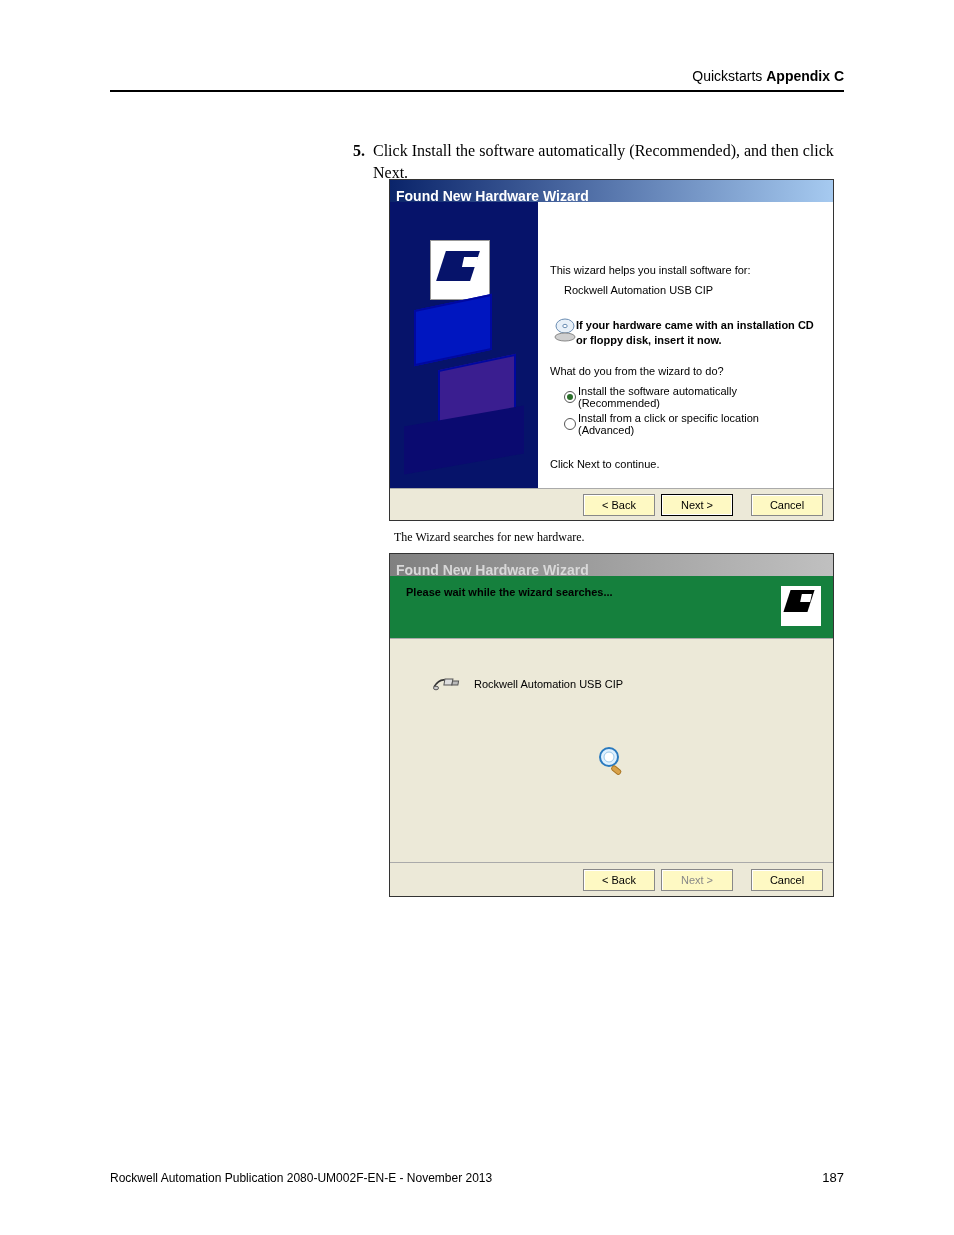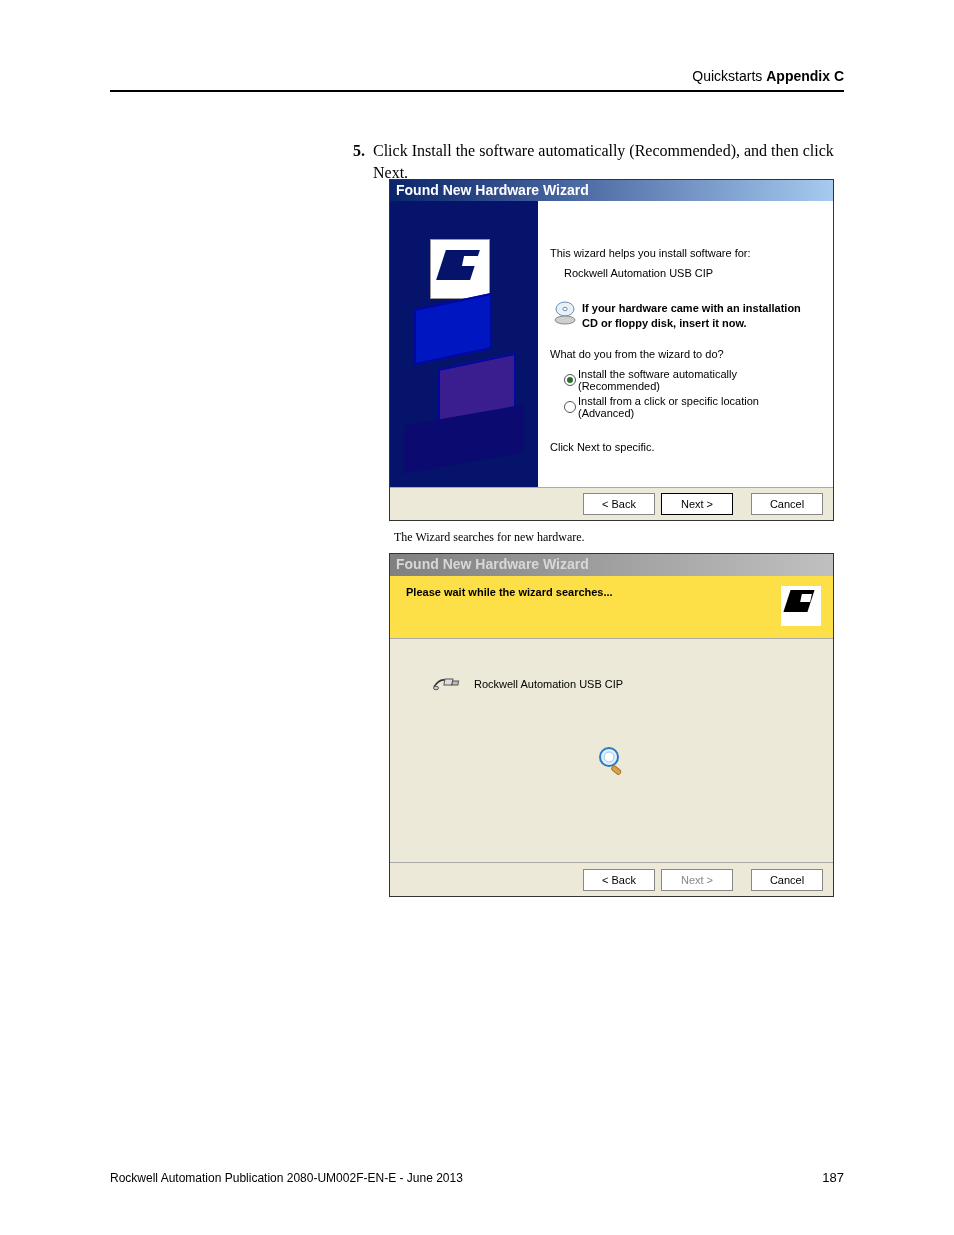--- a/index.html
+++ b/index.html
@@ -60,31 +60,32 @@
     background: #ece9d8;
     display: flex;
     flex-direction: column;
   }
   .dlg-title {
     height: 22px;
     background: linear-gradient(to right, #0a246a, #a6caf0);
     color: #fff;
     font-weight: 700;
     font-size: 14px;
-    padding: 2px 6px;
+    padding: 8px 6px;
     font-family: Tahoma, Arial, sans-serif;
   }
   .dlg-title.inactive {
     background: linear-gradient(to right, #808080, #c0c0c0);
     color: #d8d8d8;
   }
   .dlg1-main {
     flex: 1;
     display: flex;
     background: #fff;
+    align-items: flex-end;
   }
   .dlg1-left {
     width: 148px;
     background: #06136a;
     position: relative;
     overflow: hidden;
   }
   .dlg1-graphic {
     position: relative;
     width: 148px;
@@ -140,21 +141,20 @@
     flex: 1;
     padding: 46px 16px 10px 12px;
     font-family: Tahoma, Arial, sans-serif;
     font-size: 11px;
     color: #000;
   }
   .dlg1-right .line { margin-bottom: 8px; }
   .dlg1-right .indent { margin-left: 14px; }
   .cd-row {
     display:flex;
-    gap:6px;
     margin: 22px 0 18px 4px;
   }
   .cd-icon svg { display:block; }
   .cd-text { font-weight:700; font-size:11px; line-height:1.3; }
   .radio-row { display:flex; align-items:center; gap:2px; margin: 3px 0 3px 14px; }
   .radio-dot {
     width:12px; height:12px; border:1px solid #555; border-radius:50%;
     display:flex; align-items:center; justify-content:center; background:#fff;
     flex-shrink:0;
   }
@@ -164,21 +164,21 @@
     border-top: 1px solid #aaa;
     display: flex;
     justify-content: flex-end;
     align-items: center;
     gap: 6px;
     padding: 0 10px;
     background: #ece9d8;
   }
   .win-btn {
     width: 72px; height: 22px;
-    background: #ffffff;
+    background: #fef9c3;
     border: 1px solid #888;
     box-shadow: inset 1px 1px 0 #fff;
     font-family: Tahoma, Arial, sans-serif;
     font-size: 11px;
     text-align: center;
     line-height: 20px;
   }
   .win-btn.default { border: 1px solid #000; box-shadow: inset 0 0 0 1px #fff; }
   .win-btn.disabled { color: #888; }
 
@@ -188,21 +188,21 @@
     top: 553px;
     left: 389px;
     width: 445px;
     height: 344px;
     border: 1px solid #333;
     background: #ece9d8;
     display: flex;
     flex-direction: column;
   }
   .dlg2-header {
-    background: #fde047;
+    background: #15803d;
     border-bottom: 1px solid #aaa;
     padding: 10px 12px 12px 16px;
     display:flex;
     justify-content:space-between;
     align-items:flex-start;
   }
   .dlg2-header .h-text {
     font-family: Tahoma, Arial, sans-serif;
     font-size: 11px;
     font-weight:700;
@@ -296,21 +296,21 @@
       </div>
       <div class="line">What do you from the wizard to do?</div>
       <div class="radio-row">
         <span class="radio-dot sel"></span>
         <span>Install the software automatically (Recommended)</span>
       </div>
       <div class="radio-row">
         <span class="radio-dot"></span>
         <span>Install from a click or specific location (Advanced)</span>
       </div>
-      <div class="line" style="margin-top:22px;">Click Next to specific.</div>
+      <div class="line" style="margin-top:22px;">Click Next to continue.</div>
     </div>
   </div>
   <div class="dlg-btns">
     <div class="win-btn">&lt; Back</div>
     <div class="win-btn default">Next &gt;</div>
     <div class="win-btn" style="margin-left:12px;">Cancel</div>
   </div>
 </div>
 
 <div class="caption2">The Wizard searches for new hardware.</div>
@@ -341,14 +341,14 @@
       </svg>
     </span>
   </div>
   <div class="dlg-btns">
     <div class="win-btn">&lt; Back</div>
     <div class="win-btn disabled">Next &gt;</div>
     <div class="win-btn" style="margin-left:12px;">Cancel</div>
   </div>
 </div>
 
-<div class="footer-pub">Rockwell Automation Publication 2080-UM002F-EN-E - June 2013</div>
+<div class="footer-pub">Rockwell Automation Publication 2080-UM002F-EN-E - November 2013</div>
 <div class="footer-page">187</div>
 
 </body></html>

